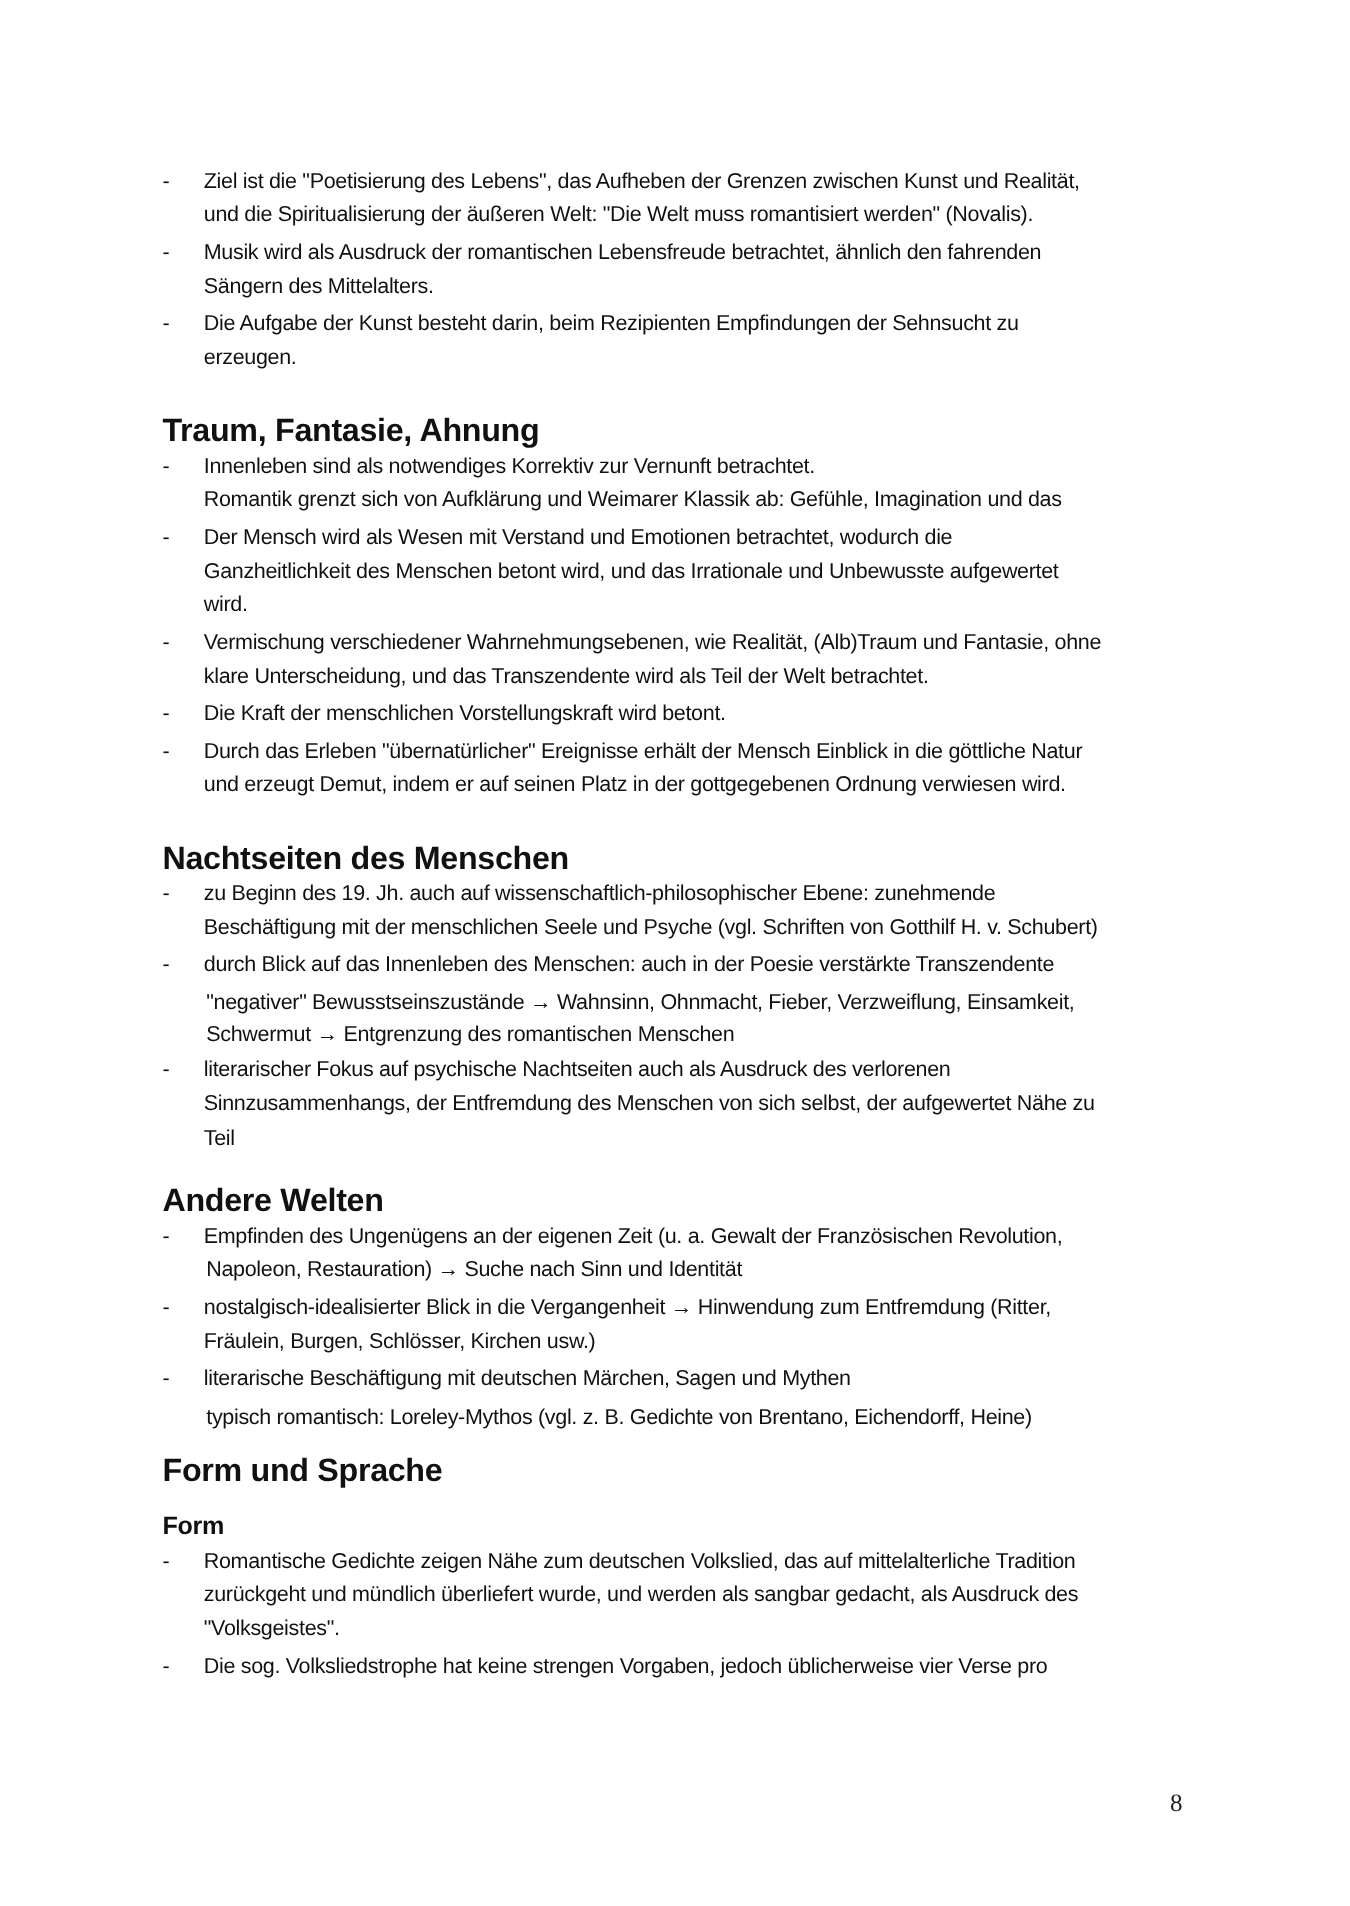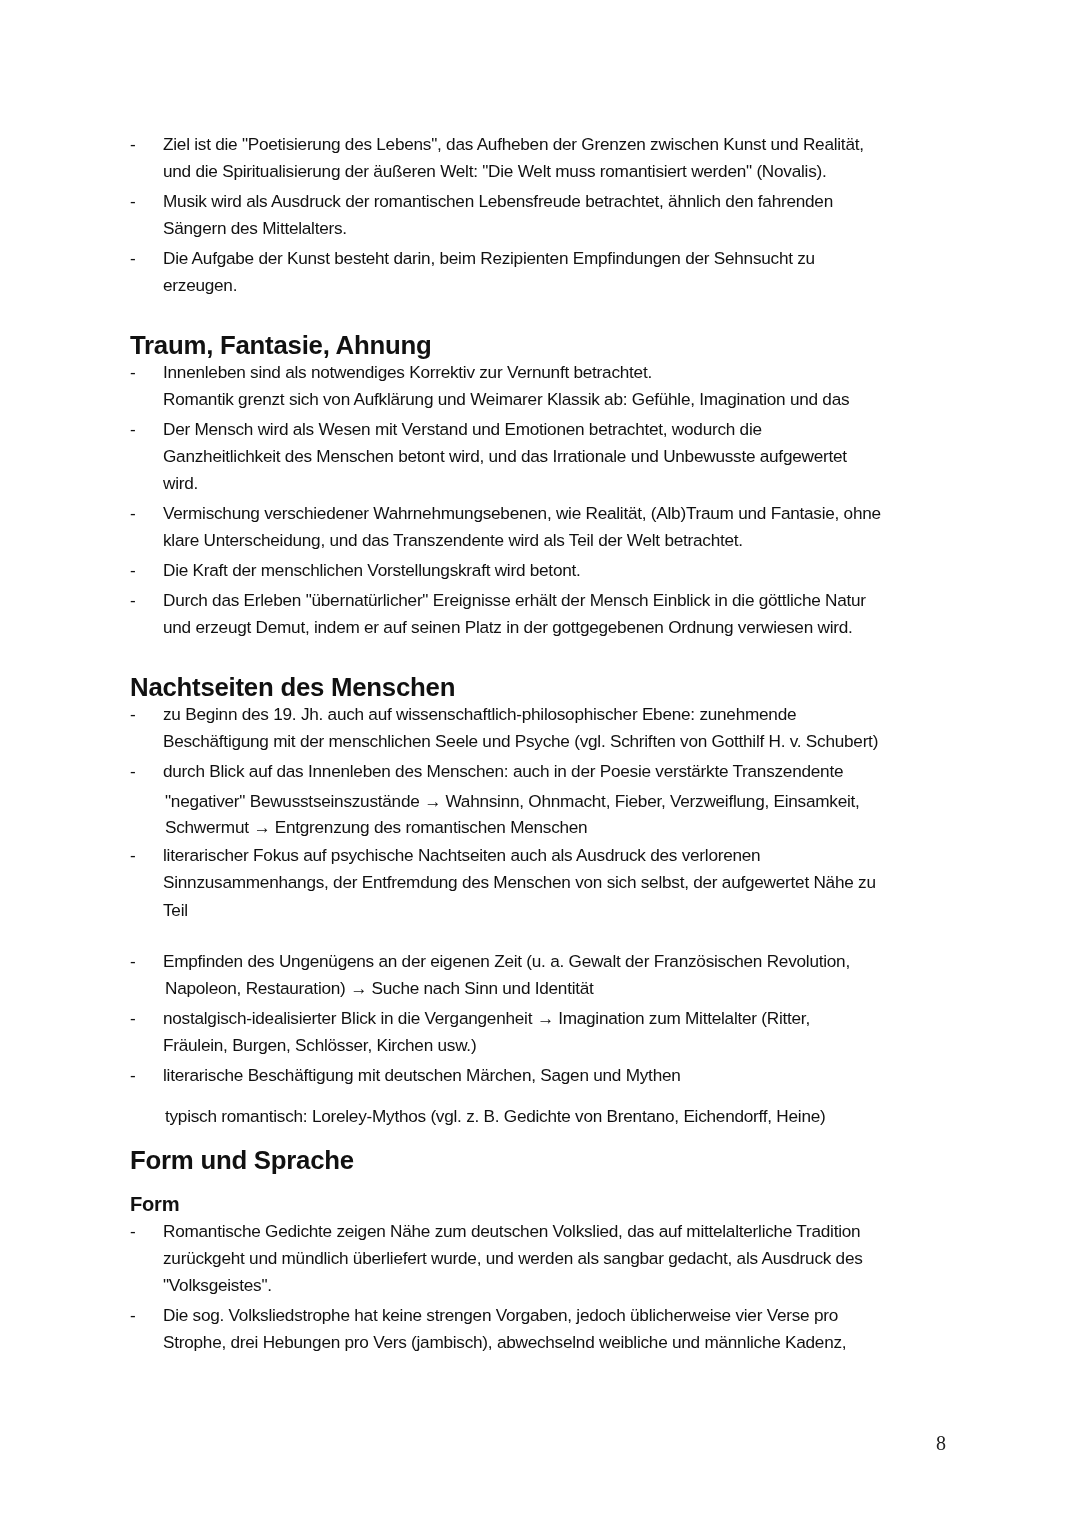--- a/index.html
+++ b/index.html
@@ -54,21 +54,21 @@
     .item .line.tight {
       line-height: 24px;
     }
     .item .line.indent1 {
       padding-left: 2px;
     }
     .subline {
       display: block;
       padding-left: 35px;
       white-space: nowrap;
-      margin-top: 14px;
+      margin-top: 4px;
     }
     .heading {
       font-weight: bold;
       margin: 0;
       padding: 0;
       line-height: 27px;
     }
     .gap-lg { height: 30px; }
     .gap-md { height: 21px; }
     .gap-sm { height: 17px; }
@@ -159,29 +159,30 @@
           <span class="line">literarischer Fokus auf psychische Nachtseiten auch als Ausdruck des verlorenen</span>
           <span class="line">Sinnzusammenhangs, der Entfremdung des Menschen von sich selbst, der aufgewertet Nähe zu</span>
           <span class="line" style="margin-top:1px;">Teil</span>
         </li>
       </ul>
     </section>
 
     <div class="gap-md"></div>
 
     <section>
+      <h2 class="heading">Andere Welten</h2>
       <ul class="list">
         <li class="item">
           <span class="dash">-</span>
           <span class="line">Empfinden des Ungenügens an der eigenen Zeit (u. a. Gewalt der Französischen Revolution,</span>
           <span class="line indent1">Napoleon, Restauration) → Suche nach Sinn und Identität</span>
         </li>
         <li class="item">
           <span class="dash">-</span>
-          <span class="line">nostalgisch-idealisierter Blick in die Vergangenheit → Imagination zum Mittelalter (Ritter,</span>
+          <span class="line">nostalgisch-idealisierter Blick in die Vergangenheit → Hinwendung zum Entfremdung (Ritter,</span>
           <span class="line">Fräulein, Burgen, Schlösser, Kirchen usw.)</span>
         </li>
         <li class="item">
           <span class="dash">-</span>
           <span class="line">literarische Beschäftigung mit deutschen Märchen, Sagen und Mythen</span>
         </li>
       </ul>
       <span class="subline">typisch romantisch: Loreley-Mythos (vgl. z. B. Gedichte von Brentano, Eichendorff, Heine)</span>
     </section>
 
@@ -198,21 +199,20 @@
       <ul class="list">
         <li class="item">
           <span class="dash">-</span>
           <span class="line">Romantische Gedichte zeigen Nähe zum deutschen Volkslied, das auf mittelalterliche Tradition</span>
           <span class="line">zurückgeht und mündlich überliefert wurde, und werden als sangbar gedacht, als Ausdruck des</span>
           <span class="line">"Volksgeistes".</span>
         </li>
         <li class="item">
           <span class="dash">-</span>
           <span class="line">Die sog. Volksliedstrophe hat keine strengen Vorgaben, jedoch üblicherweise vier Verse pro</span>
-          <span class="line">Strophe, drei Hebungen pro Vers (jambisch), abwechselnd weibliche und männliche Kadenz,</span>
         </li>
       </ul>
     </section>
 
   </div>
 
   <div class="page-number">8</div>
 </div>
 
 </body></html>

